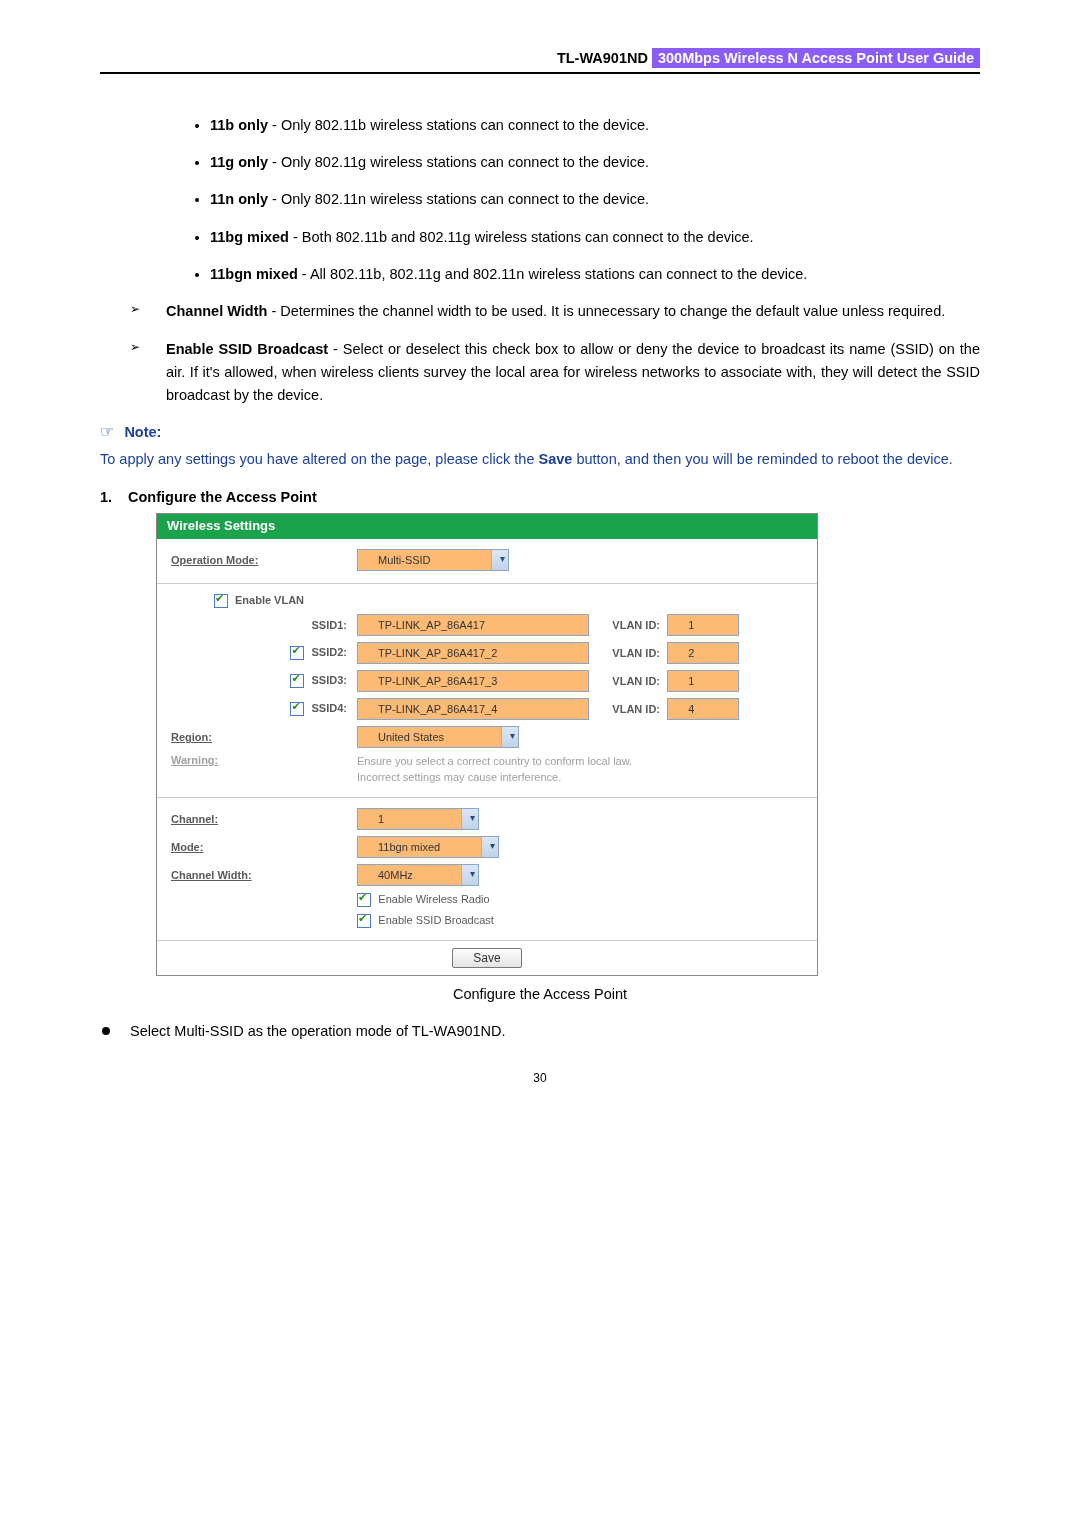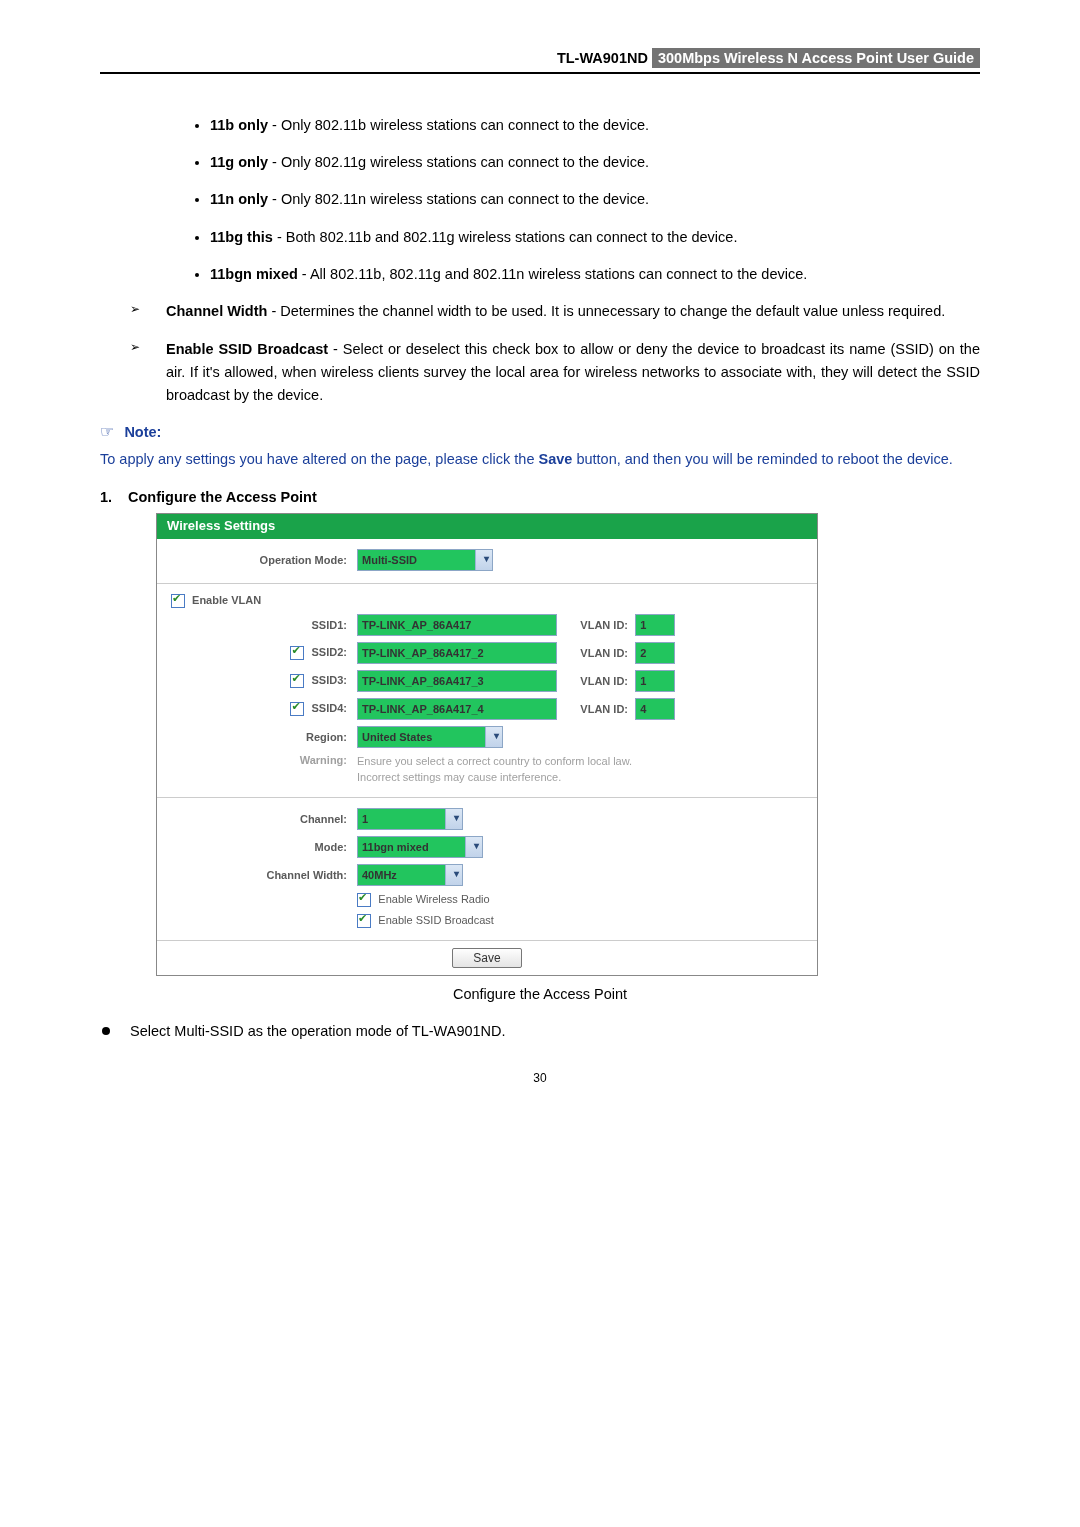--- a/index.html
+++ b/index.html
@@ -15,21 +15,21 @@
     padding: 48px 100px 20px 100px;
     box-sizing: border-box;
     position: relative;
   }
   .header {
     text-align: right;
     font-weight: bold;
     margin-bottom: 4px;
   }
   .header-dark {
-    background: #737373;
+    background: #8b5cf6;
     color: #fff;
     padding: 2px 6px;
     display: inline-block;
   }
   .hr {
     border: 0;
     border-top: 2px solid #000;
     margin: 0 0 40px 0;
   }
   .sublist { margin-left: 70px; }
@@ -89,39 +89,39 @@
     font-weight: bold;
     padding: 4px 10px;
     font-size: 13px;
   }
   .green-line { height: 2px; background: #1aa34a; }
   .thin-line { height: 1px; background: #ccc; }
   .shot-body { padding: 10px 14px 6px 14px; }
   .form-row { display: flex; align-items: center; margin-bottom: 6px; }
   .lbl {
     width: 176px;
-    text-align: right;
+    text-align: left;
     font-weight: bold;
     color: #5a5a5a;
     padding-right: 10px;
     font-size: 11px;
+    text-decoration: underline;
   }
   .warn .lbl, .warn .val { color: #a0a0a0; font-weight: bold; }
   .warn .val { font-weight: normal; line-height: 1.4; font-size: 11px; }
   .val { flex: 1; }
   .select-fake, .input-fake {
     border: 1px solid #8ca6c6;
-    background: #22c55e;
+    background: #fdba74;
     font-size: 11px;
-    padding: 2px 4px;
+    padding: 2px 20px;
     height: 16px;
     line-height: 16px;
     display: inline-block;
     vertical-align: middle;
-    font-weight: bold;
   }
   .select-fake { position: relative; padding-right: 20px; }
   .select-fake::after {
     content: "";
     position: absolute;
     right: 0; top: 0; bottom: 0;
     width: 16px;
     background: linear-gradient(#dbe7f5, #c1d3ea);
     border-left: 1px solid #9bb4d4;
   }
@@ -193,21 +193,21 @@
   <div class="header">
     <span>TL-WA901ND</span>
     <span class="header-dark">300Mbps Wireless N Access Point User Guide</span>
   </div>
   <hr class="hr">
 
   <ul class="sublist">
     <li><b>11b only</b><span> - Only 802.11b wireless stations can connect to the device.</span></li>
     <li><b>11g only</b><span> - Only 802.11g wireless stations can connect to the device.</span></li>
     <li><b>11n only</b><span> - Only 802.11n wireless stations can connect to the device.</span></li>
-    <li><b>11bg this</b><span> - Both 802.11b and 802.11g wireless stations can connect to the device.</span></li>
+    <li><b>11bg mixed</b><span> - Both 802.11b and 802.11g wireless stations can connect to the device.</span></li>
     <li><b>11bgn mixed</b><span> - All 802.11b, 802.11g and 802.11n wireless stations can connect to the device.</span></li>
   </ul>
 
   <ul class="arrowlist">
     <li><b>Channel Width</b><span> - Determines the channel width to be used. It is unnecessary to change the default value unless required.</span></li>
     <li><b>Enable SSID Broadcast</b><span> - Select or deselect this check box to allow or deny the device to broadcast its name (SSID) on the air. If it's allowed, when wireless clients survey the local area for wireless networks to associate with, they will detect the SSID broadcast by the device.</span></li>
   </ul>
 
   <div class="note-label">
     <span class="hand">☞</span>
@@ -232,21 +232,21 @@
         <div class="val">
           <span class="select-fake" style="width:110px">Multi-SSID</span>
         </div>
       </div>
     </div>
 
     <div class="thin-line"></div>
 
     <div class="shot-body">
       <div class="form-row">
-        <div class="lbl-cb" style="text-align:left">
+        <div class="lbl-cb" style="text-align:center">
           <span class="cb checked"></span>
           <span class="txt">Enable VLAN</span>
         </div>
       </div>
 
       <div class="form-row">
         <div class="lbl-cb" style="">
           <span class="txt">SSID1:</span>
         </div>
         <div class="val">

